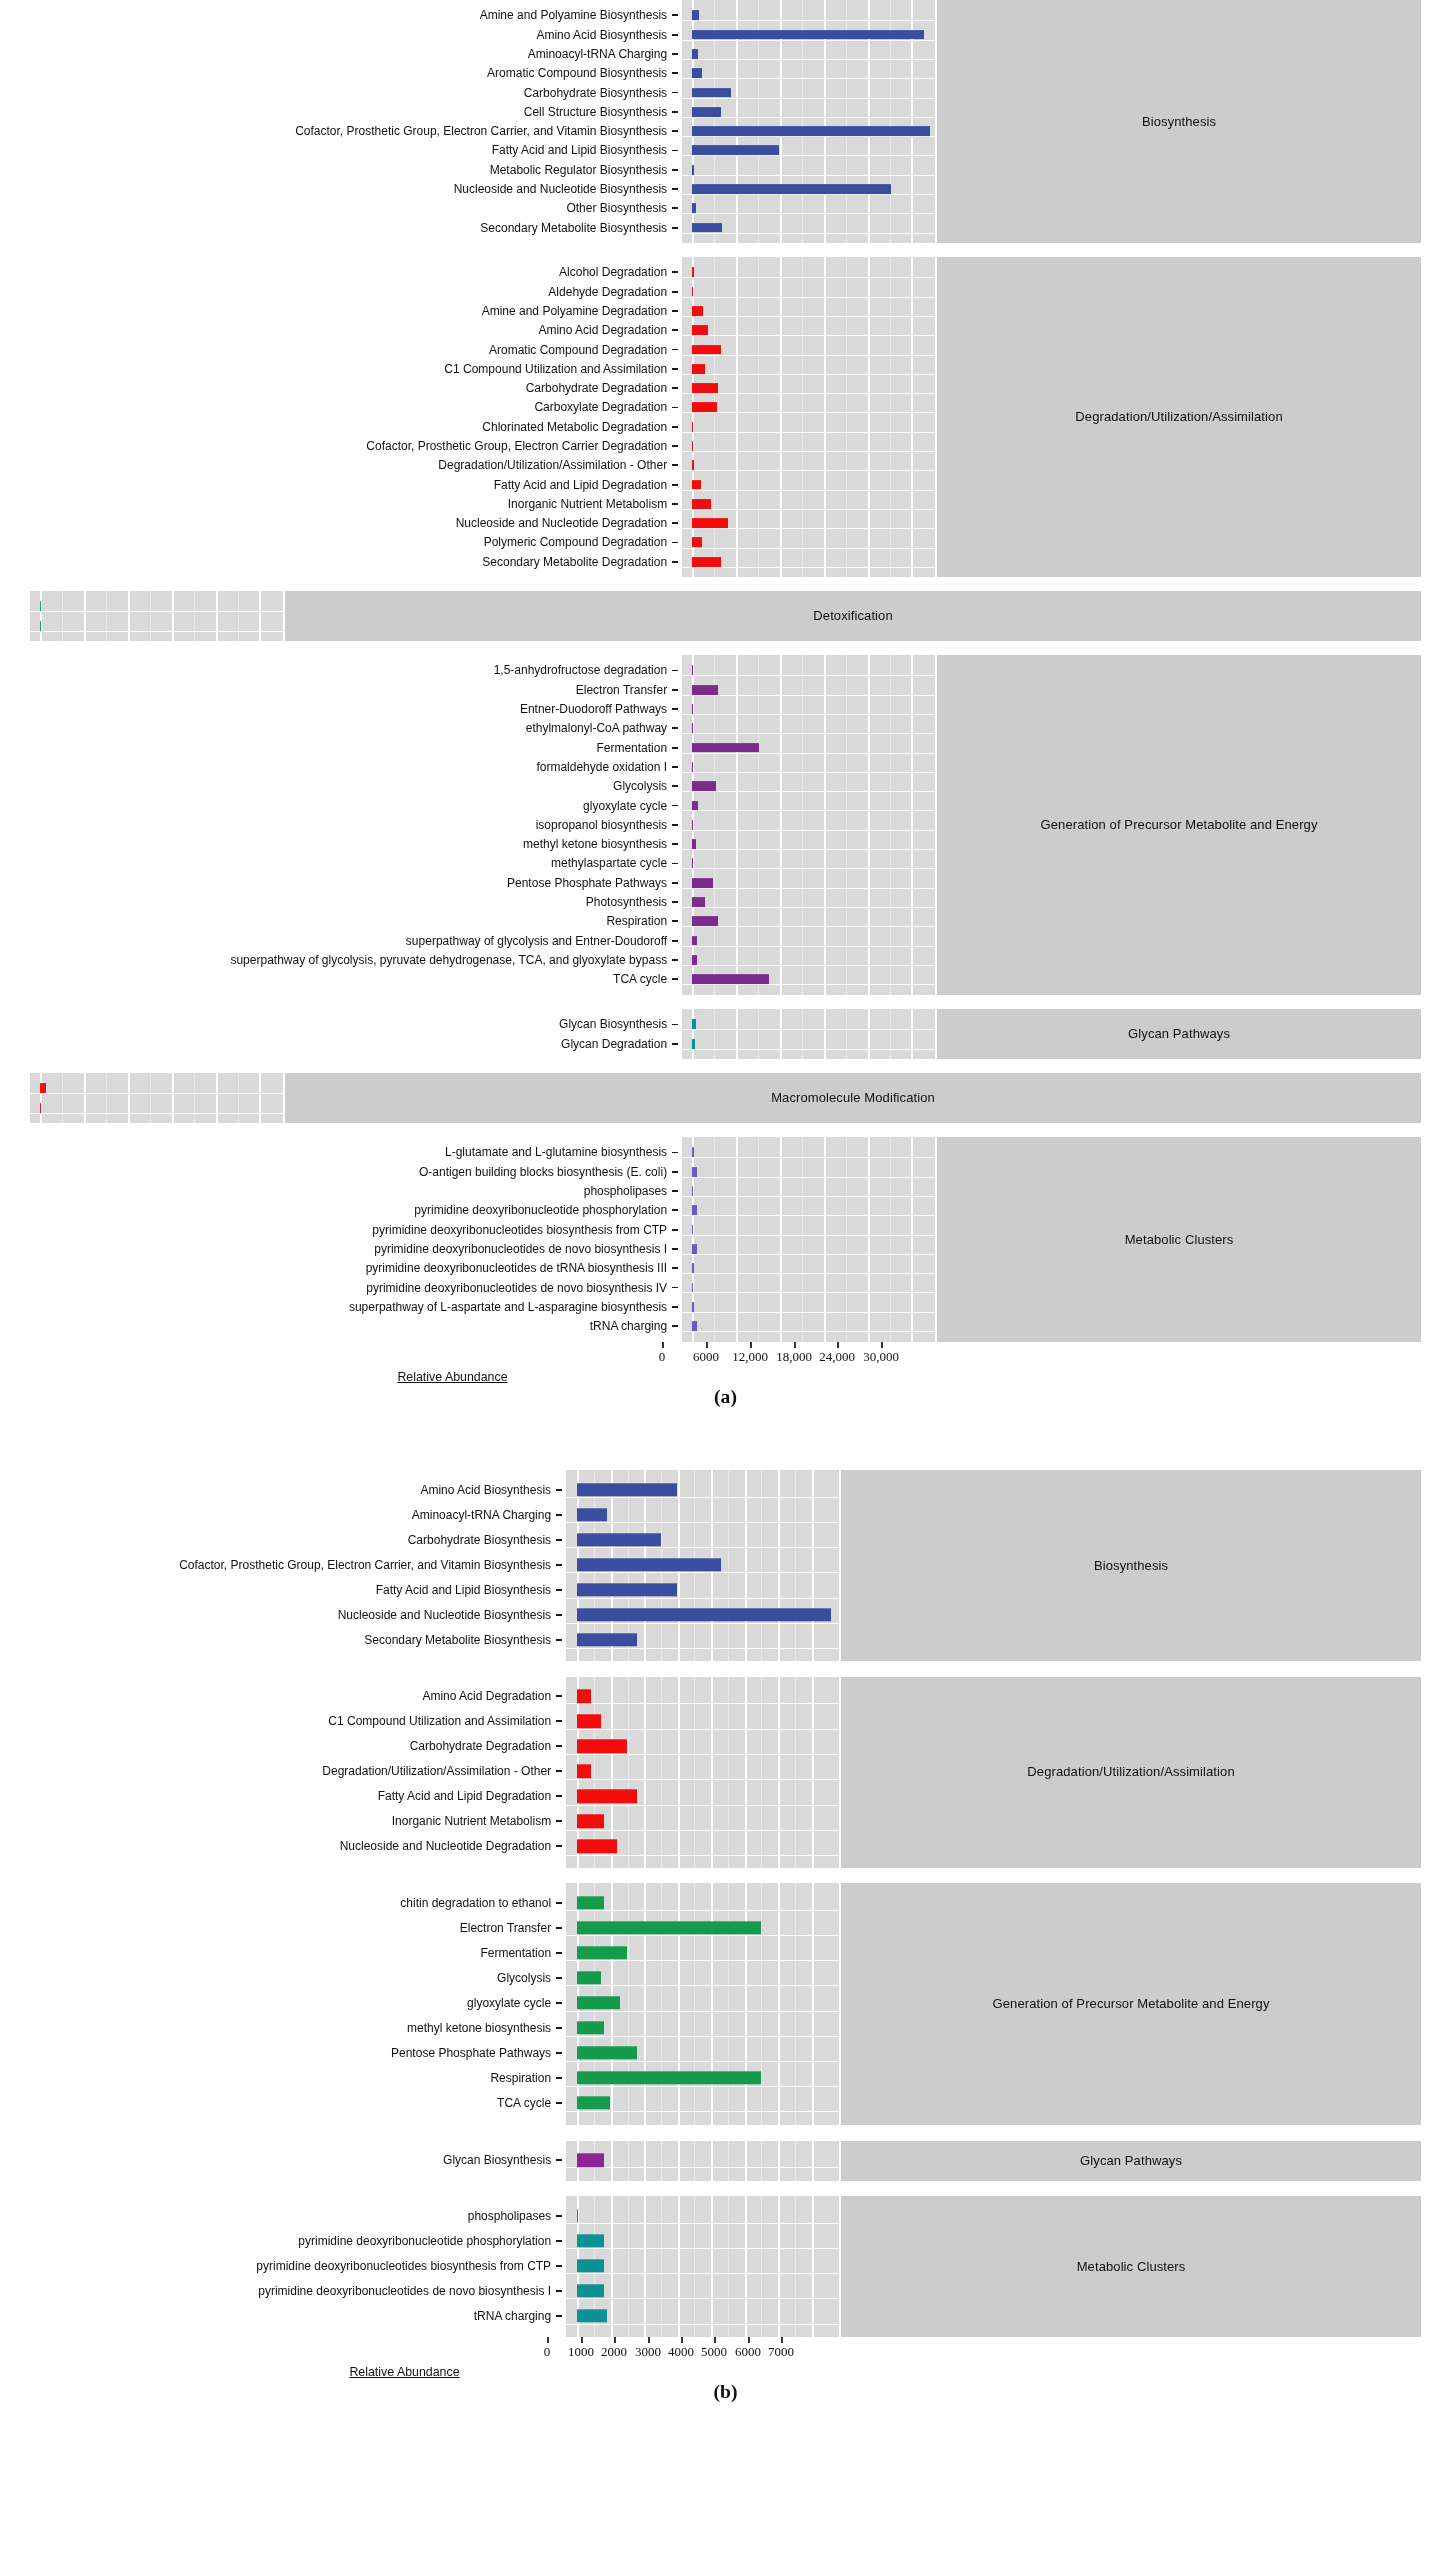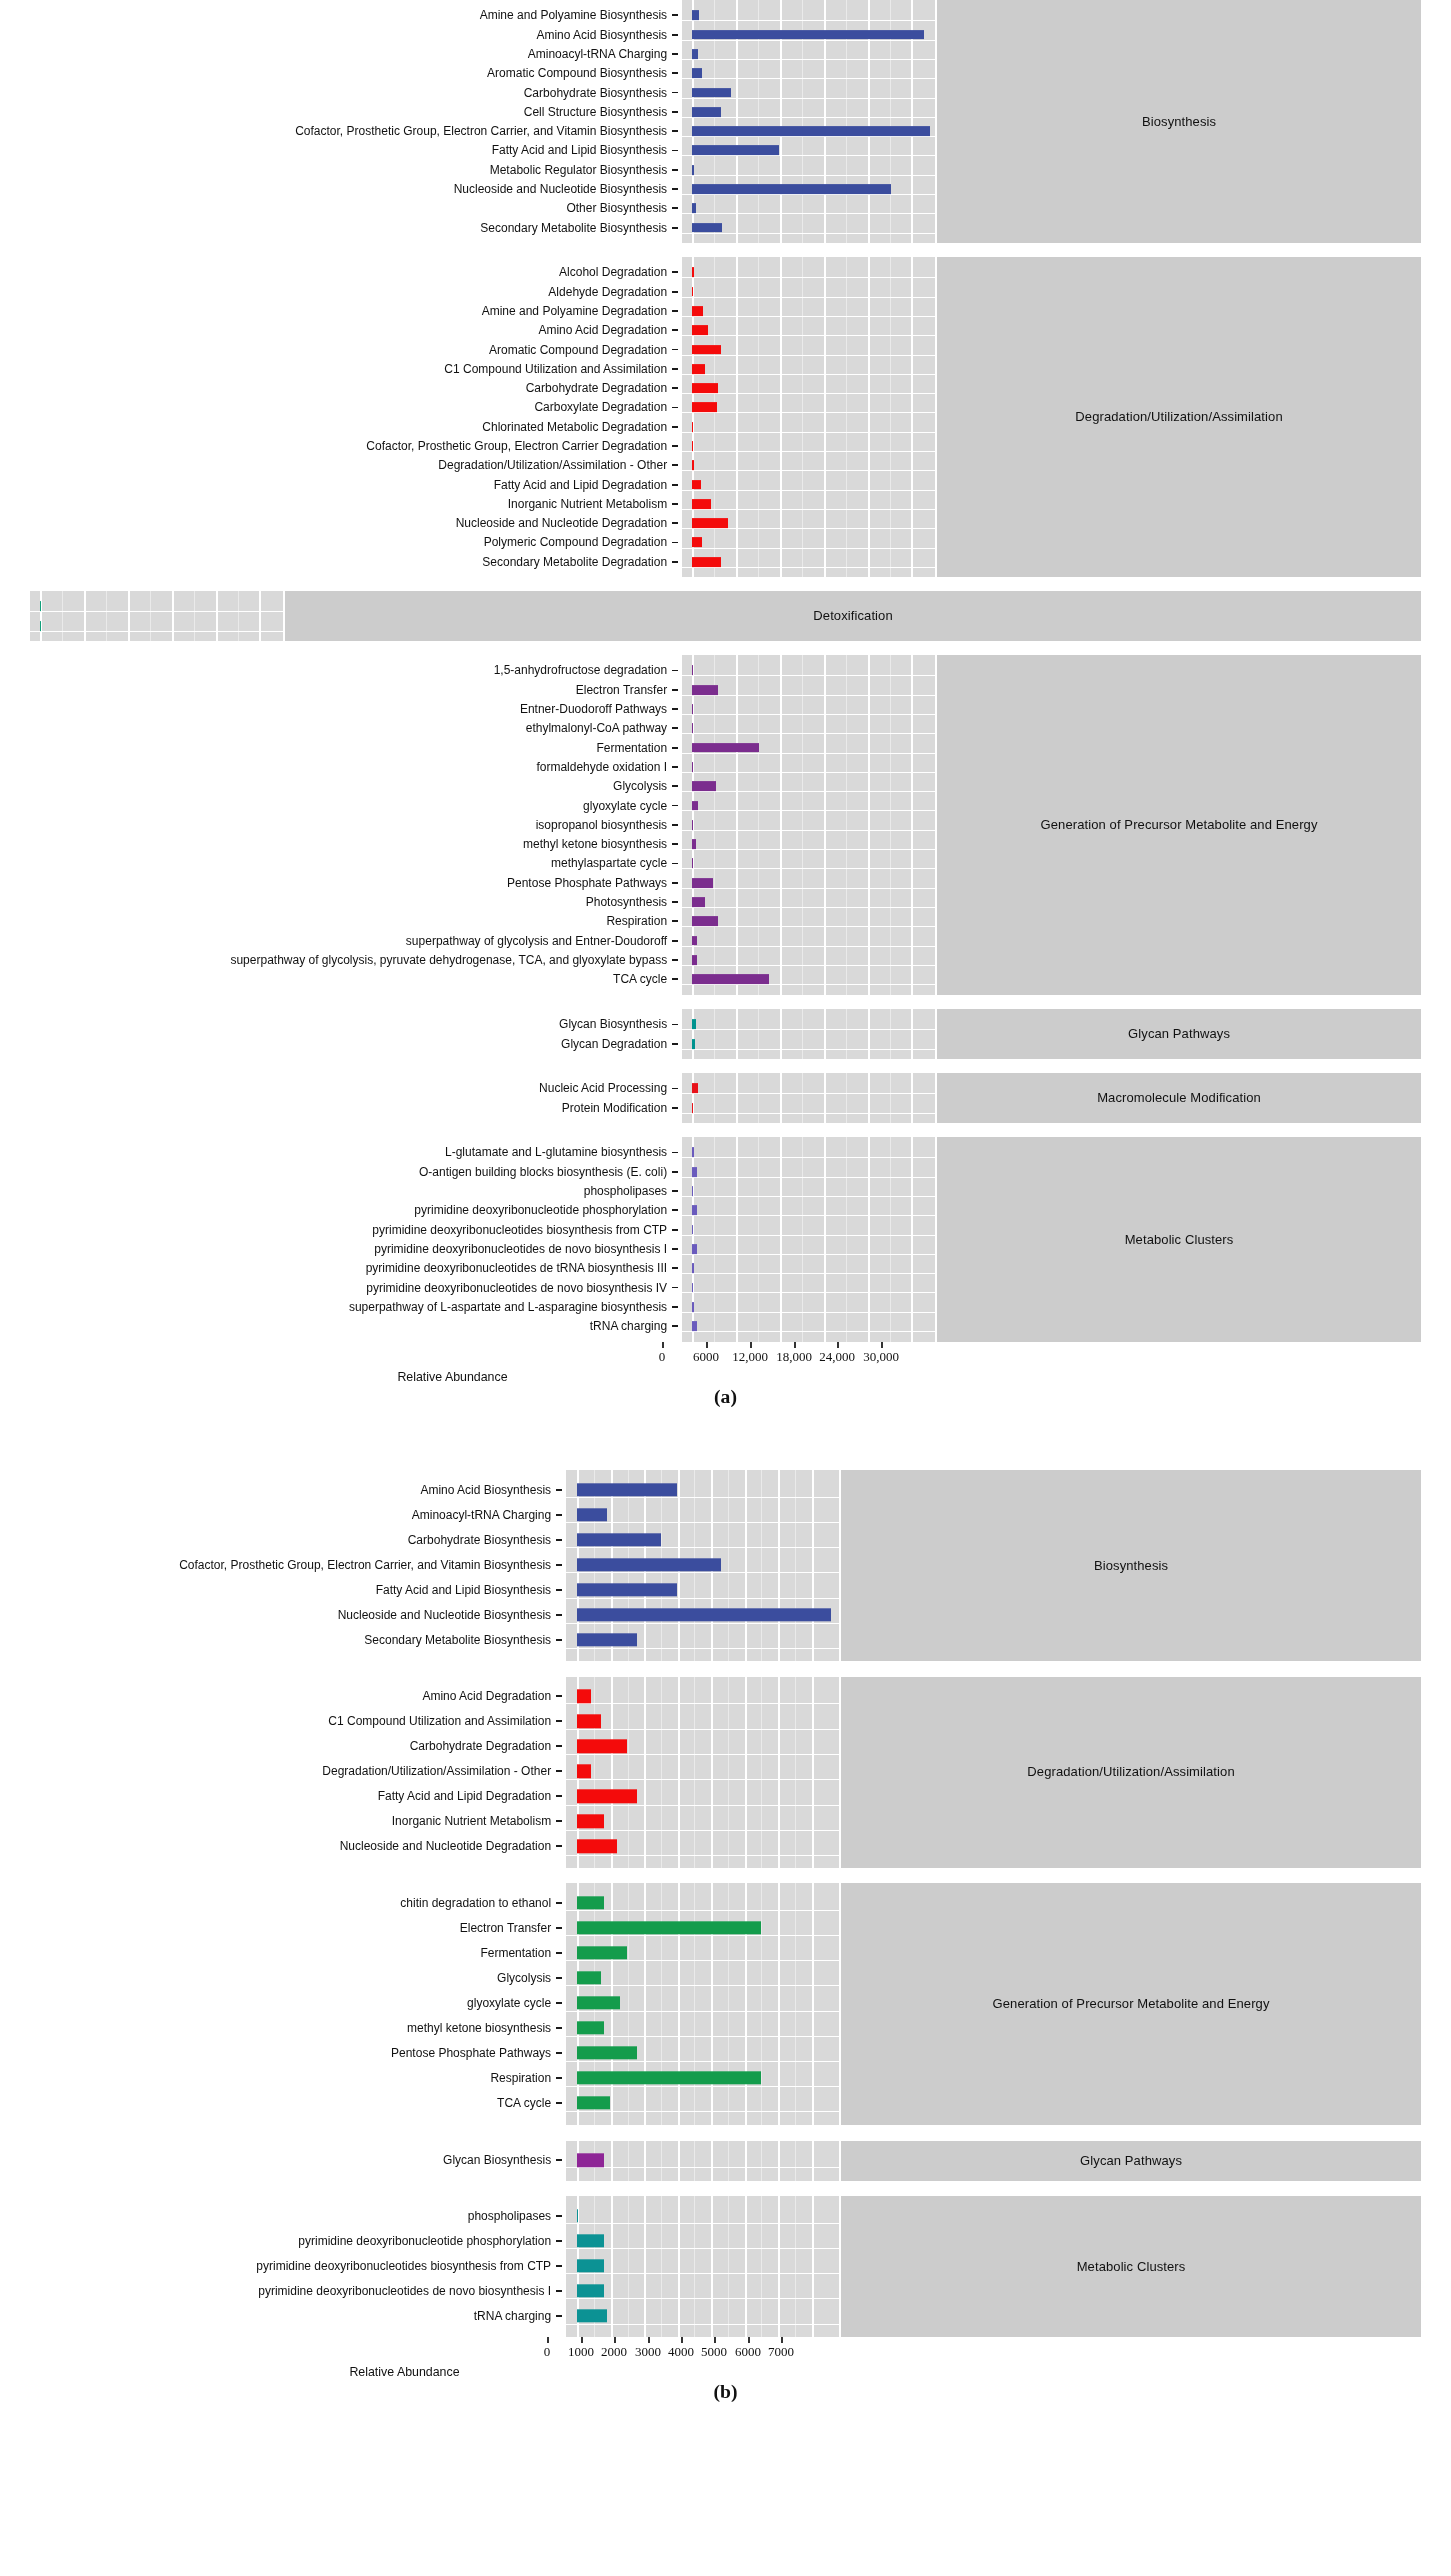--- a/index.html
+++ b/index.html
@@ -95,21 +95,21 @@
   .axis-ticks{position:absolute;top:0;left:0;right:0;height:6.2px;}
   .axis-ticks span{position:absolute;top:0;width:1.5px;height:6.2px;background:#333;}
   .axis-nums{position:absolute;top:7.2px;left:0;right:0;height:17.5px;}
   .axis-nums span{
     position:absolute;top:0;transform:translateX(-50%);
     font-size:13px;color:#111;white-space:nowrap;
     font-family:"Liberation Serif", serif;
   }
   .axis-title{
     position:absolute;top:28px;left:0;right:0;text-align:center;
-    font-size:12.4px;color:#111;
+    font-size:12.4px;color:#111;text-decoration:underline;
   }
 
   .panel-caption{
     text-align:center;
     font-family:"Liberation Serif", serif;
     font-weight:bold;
     font-size:19.6px;
     color:#111;
   }
 
@@ -608,30 +608,20 @@
             </div>
             <div class="barrow" style="height: 19.3px;">
               <div class="bar" title="Glycan Degradation: 430" style="--bar-left: 10.3px; --bar-h: 9.8px; width: 3.1px; background: rgb(0, 147, 143);"></div>
             </div>
           </div>
           <div class="stripcol" style="height: 50px;">
             <span class="strip-label">Glycan Pathways</span>
           </div>
         </div>
         <div class="facet">
-          <div class="labcol" style="width: 652px; padding-top: 5.7px; padding-bottom: 5.7px;">
-            <div class="row" style="height: 19.3px;">
-              <span class="cat-label">Nucleic Acid Processing</span>
-              <span class="tickdash"></span>
-            </div>
-            <div class="row" style="height: 19.3px;">
-              <span class="cat-label">Protein Modification</span>
-              <span class="tickdash"></span>
-            </div>
-          </div>
           <div class="plotcol" style="width: 253px; height: 50px; padding-top: 5.7px;">
             <div class="plot-bg">
               <div class="vgrid" style="left: 10.3px;"></div>
               <div class="vgrid" style="left: 54px;"></div>
               <div class="vgrid" style="left: 98px;"></div>
               <div class="vgrid" style="left: 142px;"></div>
               <div class="vgrid" style="left: 186px;"></div>
               <div class="vgrid" style="left: 229px;"></div>
               <div class="vgrid minor" style="left: 32px;"></div>
               <div class="vgrid minor" style="left: 76px;"></div>

